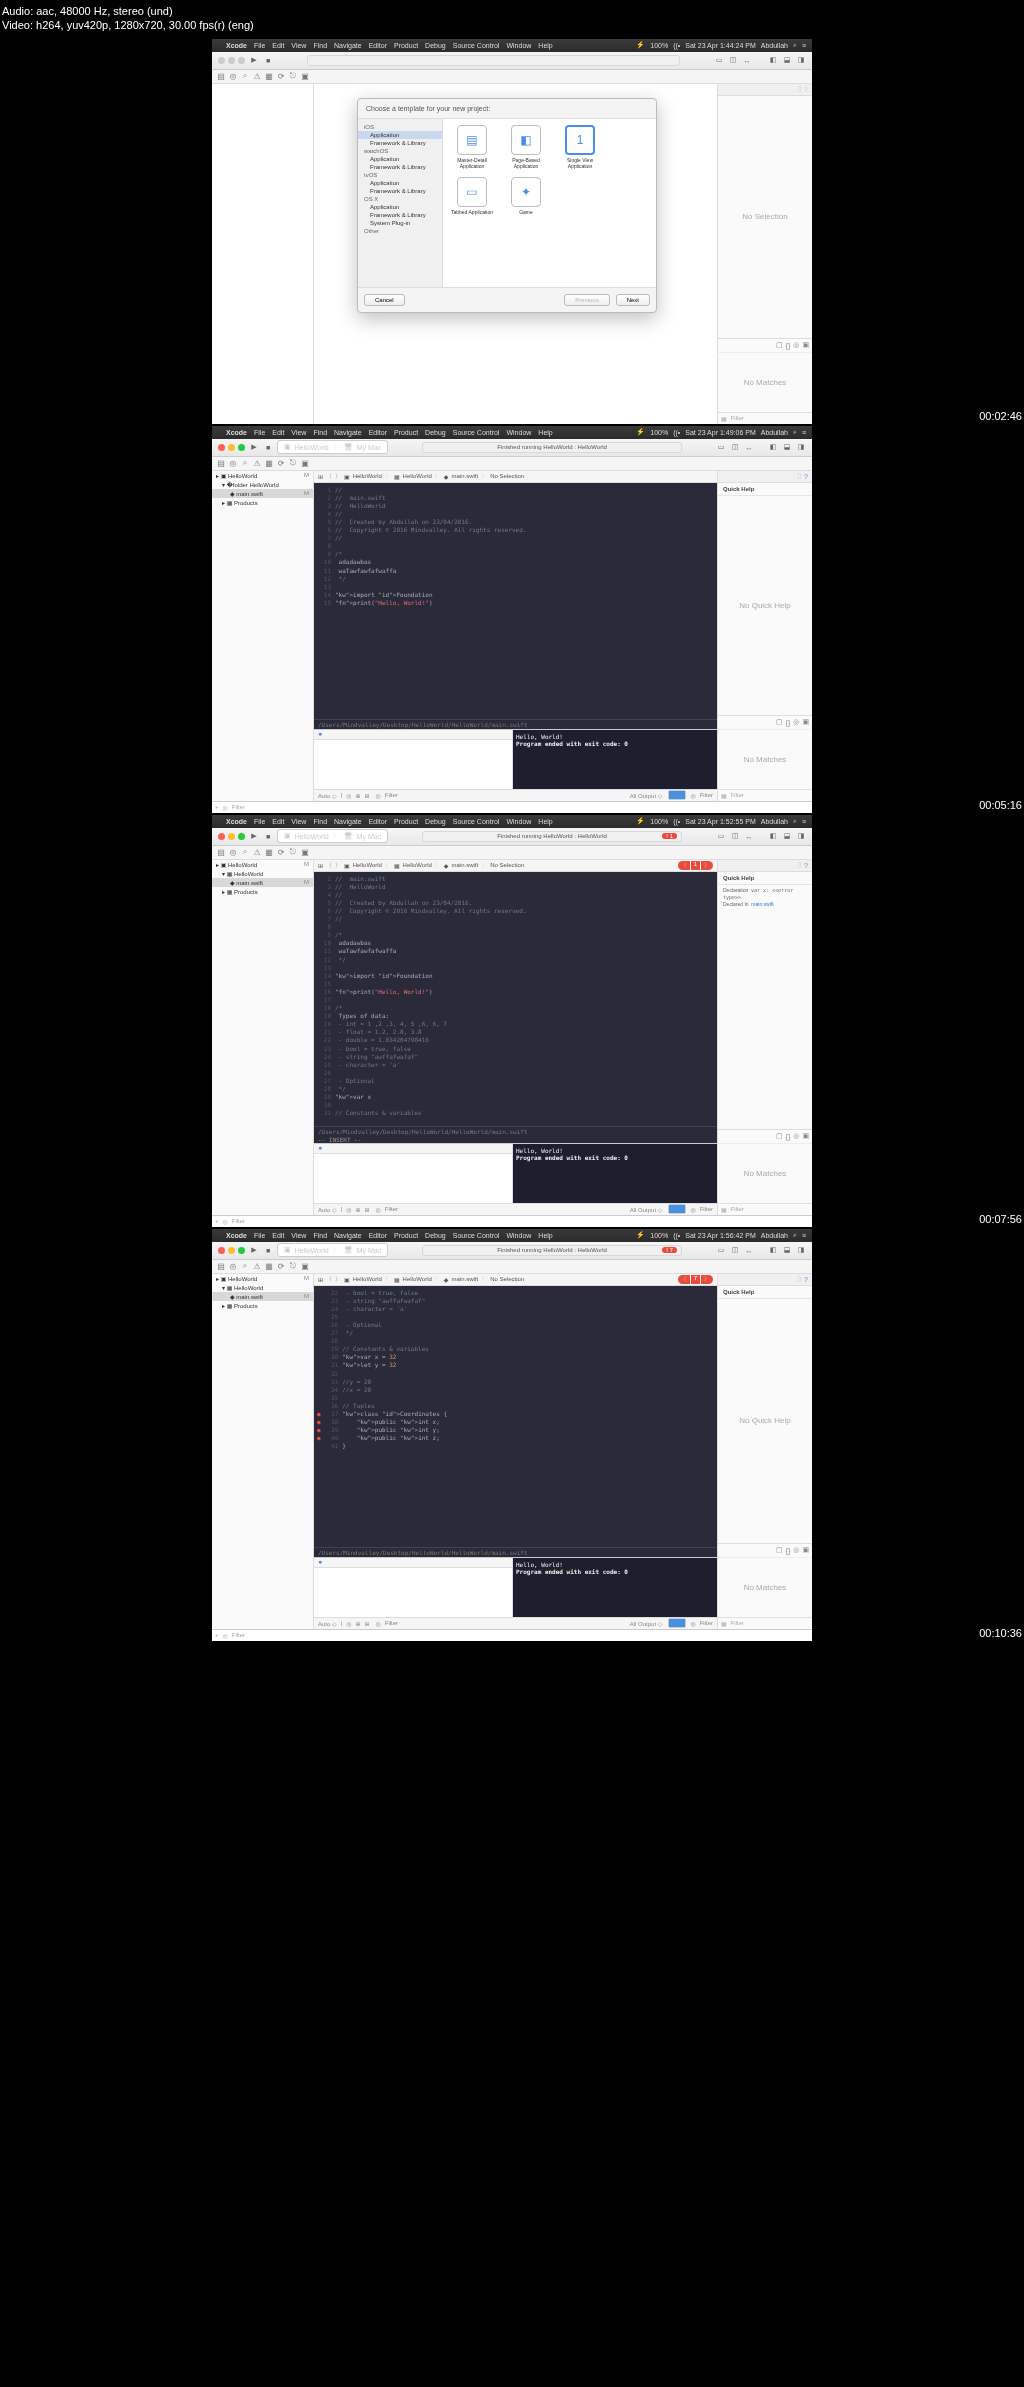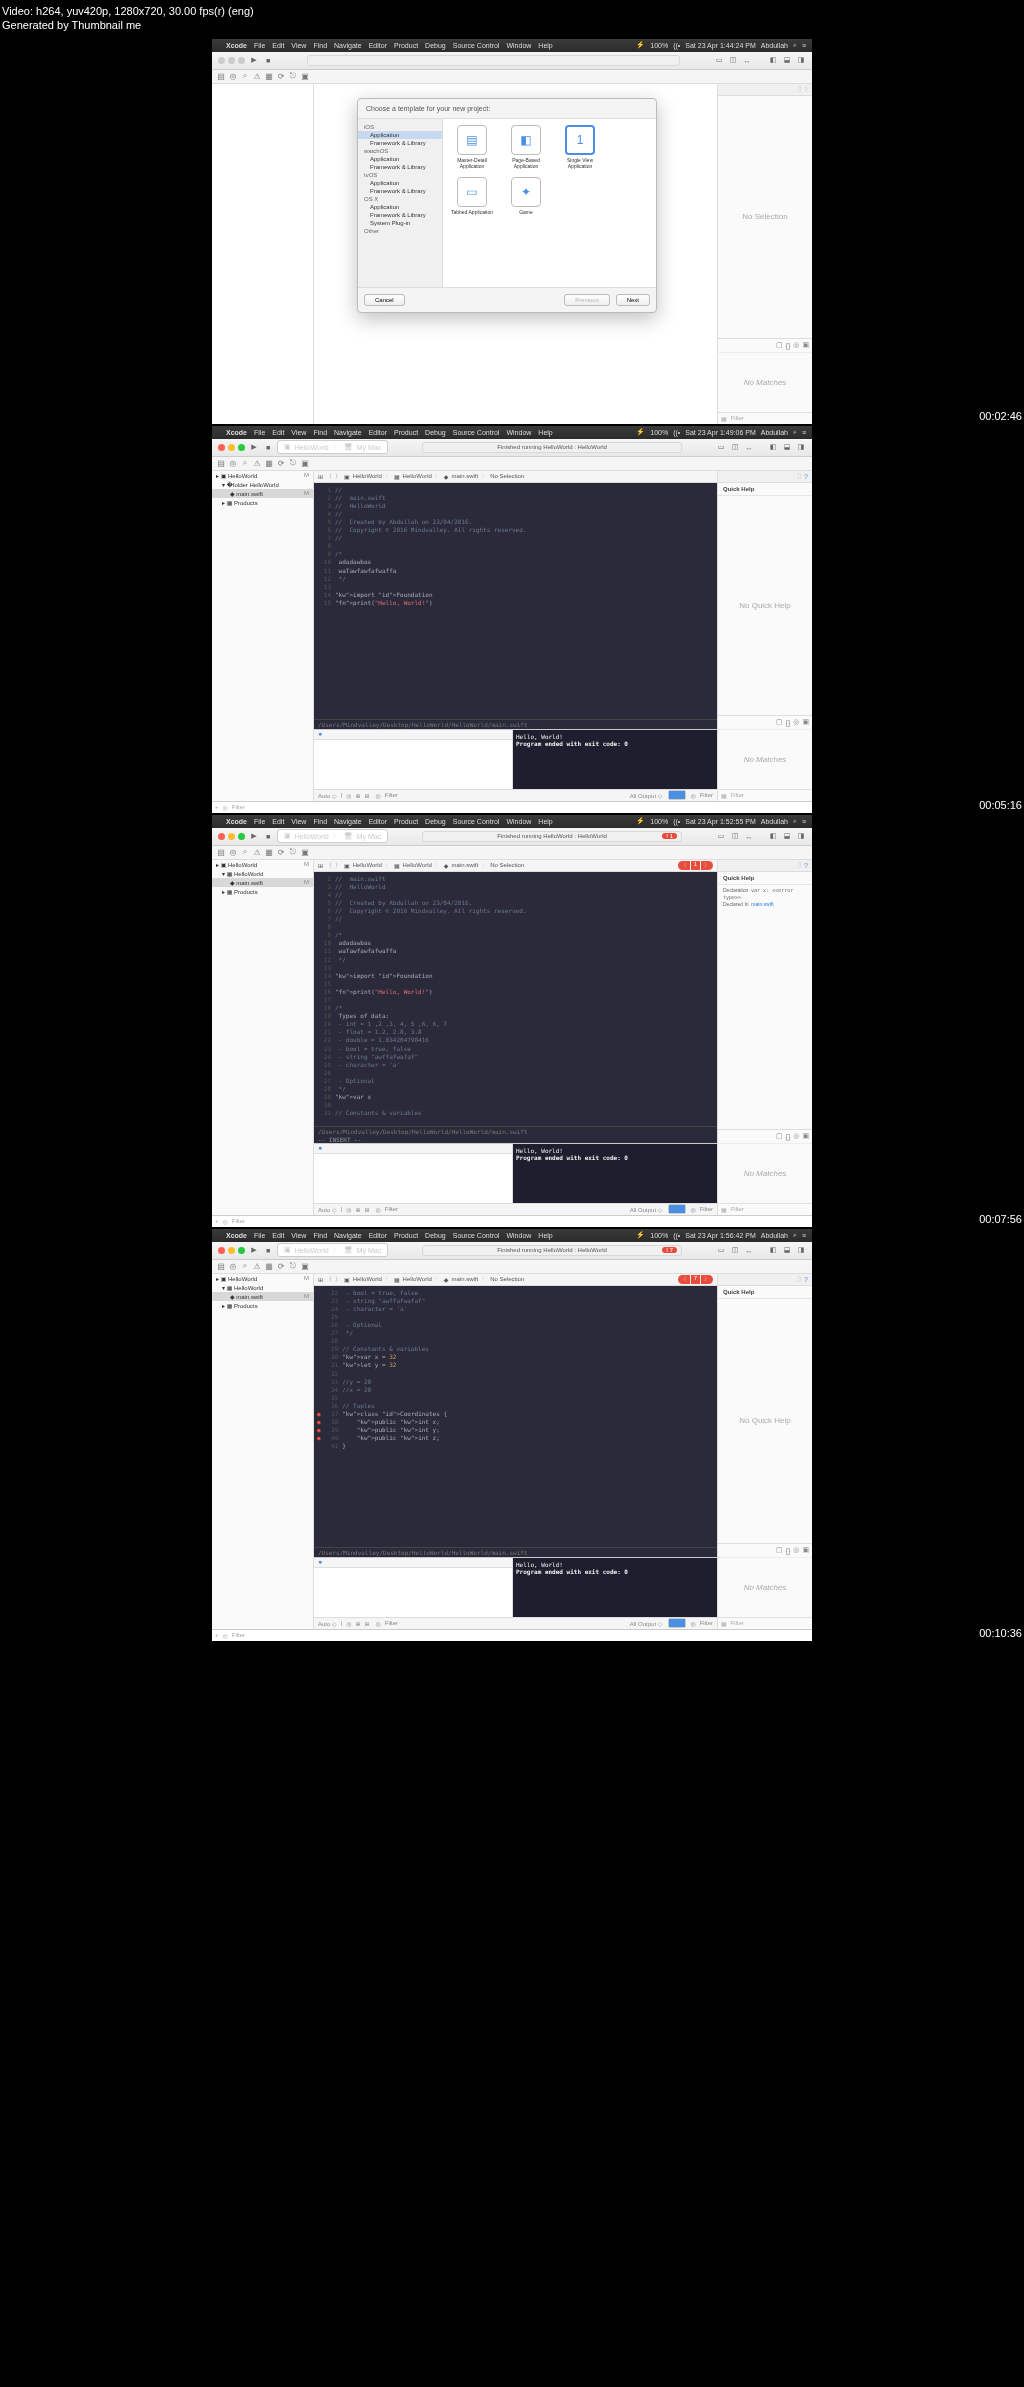--- a/index.html
+++ b/index.html
@@ -62,21 +62,21 @@
 .box-toggle span { width:8px; height:8px; display:inline-block; }
 .box-toggle .on { background:#4a90e2; }
 
 .right-pane { width: 95px; background: #fafafa; border-left: 1px solid #ddd; display: flex; flex-direction: column; }
 .rp-tabs { height: 12px; background: #f0f0f0; border-bottom: 1px solid #ddd; display: flex; align-items: center; justify-content: flex-end; padding: 0 4px; gap: 3px; }
 .rp-title { font-size: 6px; font-weight: bold; padding: 3px 5px; color: #444; border-bottom: 1px solid #e5e5e5; }
 .rp-body { flex: 1; display: flex; align-items: center; justify-content: center; color: #aaa; font-size: 8px; }
 .rp-decl { font-size: 5px; padding: 2px 5px; color: #666; line-height: 1.4; }
 .rp-decl code { font-family: Menlo, monospace; }
 .rp-lib { height: 14px; border-top: 1px solid #ddd; display: flex; align-items: center; justify-content: flex-end; padding: 0 3px; gap: 3px; font-size: 7px; color: #888; }
-.rp-nomatch { height: 60px; display: flex; align-items: center; justify-content: center; color: #aaa; font-size: 8px; border-top: 1px solid #eee; font-style: italic; }
+.rp-nomatch { height: 60px; display: flex; align-items: center; justify-content: center; color: #aaa; font-size: 8px; border-top: 1px solid #eee; }
 
 
 .sheet-backdrop { position: relative; }
 .sheet { position: absolute; top: 14px; left: 145px; width: 300px; background: #f4f4f4; border: 1px solid #bbb; border-radius: 4px; box-shadow: 0 6px 20px rgba(0,0,0,.25); font-size: 7px; }
 .sheet-hdr { padding: 6px 8px; font-size: 7px; color: #555; }
 .sheet-body { display: flex; background: #fff; border-top: 1px solid #ddd; border-bottom: 1px solid #ddd; min-height: 170px; }
 .sheet-side { width: 85px; background: #f0f0f0; border-right: 1px solid #ddd; padding: 4px 0; }
 .sheet-side .grp { padding: 1px 6px; color: #666; font-size: 6px; }
 .sheet-side .itm { padding: 1px 12px; font-size: 6px; color: #333; }
 .sheet-side .itm.sel { background: #c8d8ee; }
@@ -85,22 +85,22 @@
 .tmpl .ticon { width: 30px; height: 30px; margin: 0 auto 2px; border: 1px solid #bbb; border-radius: 4px; background: #fff; display: flex; align-items: center; justify-content: center; font-size: 12px; color: #4a90e2; }
 .tmpl.sel .ticon { border: 2px solid #4a90e2; }
 .sheet-foot { padding: 6px; display: flex; gap: 6px; }
 .sheet-foot button { font-size: 6px; padding: 2px 10px; border: 1px solid #bbb; border-radius: 3px; background: linear-gradient(#fff,#eee); }
 .sheet-foot .spacer { flex: 1; }
 </style>
 </head>
 <body>
 
 <div class="video-info">
+  <div>Audio: aac, 48000 Hz, stereo (und)</div>
   <div>Video: h264, yuv420p, 1280x720, 30.00 fps(r) (eng)</div>
-  <div>Generated by Thumbnail me</div>
 </div>
 
 <div class="frame">
 <div class="screenshot">
   <div class="menubar">
     <span class="apple"></span>
     <div class="menus">
           <span>Xcode</span>
           <span>File</span>
           <span>Edit</span>

